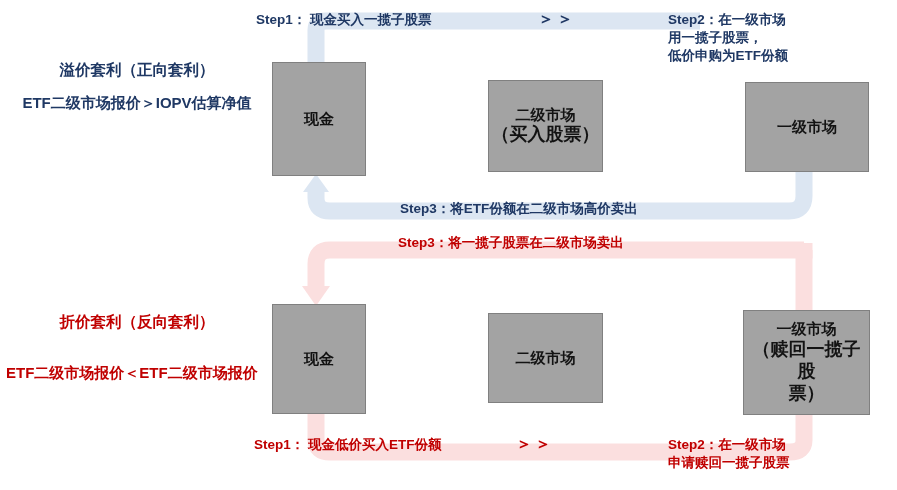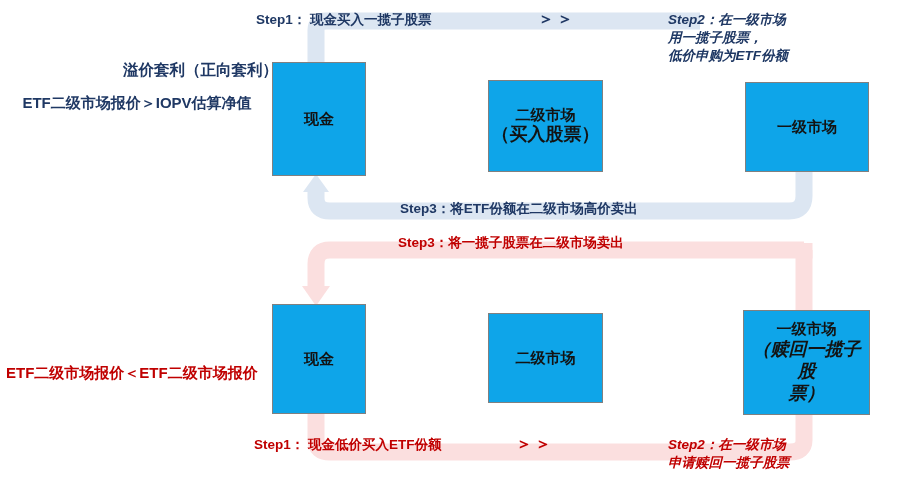--- a/index.html
+++ b/index.html
@@ -18,21 +18,21 @@
   #arrows {
     position: absolute;
     left: 0; top: 0;
     width: 897px;
     height: 490px;
     pointer-events: none;
   }
   .node {
     position: absolute;
     border: 1.4px solid #808080;
-    background: #0ea5e9;
+    background: #a3a3a3;
     display: flex;
     flex-direction: column;
     align-items: center;
     justify-content: center;
     text-align: center;
     color: #131313;
     font-weight: bold;
     line-height: 1.22;
     box-sizing: border-box;
   }
@@ -46,21 +46,21 @@
     line-height: 1.32;
   }
   .blue { color: #1f3864; }
   .red  { color: #c00000; text-align: right; }
 
   .cap-title { font-size: 15.5px; }
   .cap-sub   { font-size: 15px; }
   .step      { font-size: 13.5px; }
   .chev      { font-size: 16px; letter-spacing: 3px; }
 
-  .multi { white-space: pre-line; font-style: italic; }
+  .multi { white-space: pre-line; }
 </style>
 </head>
 <body>
 
 <div id="stage">
 
   <svg id="arrows" viewBox="0 0 897 490" xmlns="http://www.w3.org/2000/svg">
 
     <g>
       <path d="M 316 62
@@ -87,21 +87,21 @@
     <g>
       <path d="M 316 413 L 316 440 Q 316 452 330 452 L 700 452" fill="none" stroke="#fbdfdf" stroke-width="17" stroke-linecap="butt"></path>
       <path d="M 804 415 L 804 440 Q 804 452 790 452 L 700 452" fill="none" stroke="#fbdfdf" stroke-width="17" stroke-linecap="butt"></path>
     </g>
 
     <g>
       <path d="M 804 310 L 804 250" fill="none" stroke="#fbdfdf" stroke-width="17" stroke-linecap="butt"></path>
     </g>
   </svg>
 
-  <div class="txt blue cap-title" style="left:28px; top:60px; width:250px; text-align:right;">溢价套利（正向套利）</div>
+  <div class="txt blue cap-title" style="left:12px; top:60px; width:250px; text-align:center;">溢价套利（正向套利）</div>
 
   <div class="txt blue cap-sub" style="left:6px; top:93px; width:262px; text-align:center;">ETF二级市场报价＞IOPV估算净值</div>
 
   <div class="txt blue step" style="left:256px; top:11px;">Step1： 现金买入一揽子股票</div>
 
   <div class="txt blue chev" style="left:538px; top:8px;">＞＞</div>
 
   <div class="txt blue step multi" style="left:668px; top:11px; text-align:left;">Step2：在一级市场
 用一揽子股票，
 低价申购为ETF份额</div>
@@ -116,20 +116,21 @@
     <span class="l1">二级市场</span>
     <span class="l2">（买入股票）</span>
   </div>
 
   <div class="node" style="left:745px; top:82px; width:124px; height:90px;">
     <span class="l1">一级市场</span>
   </div>
 
   <div class="txt red step" style="left:398px; top:234px;">Step3：将一揽子股票在二级市场卖出</div>
 
+  <div class="txt red cap-title" style="left:12px; top:312px; width:250px; text-align:center;">折价套利（反向套利）</div>
 
   <div class="txt red cap-sub" style="left:6px; top:363px; width:262px; text-align:left;">ETF二级市场报价＜ETF二级市场报价</div>
 
   <div class="txt red step" style="left:232px; top:436px;margin-left:22px;">Step1： 现金低价买入ETF份额</div>
 
   <div class="txt red chev" style="left:516px; top:433px;">＞＞</div>
 
   <div class="txt red step multi" style="left:668px; top:436px; text-align:left;">Step2：在一级市场
 申请赎回一揽子股票</div>
 

